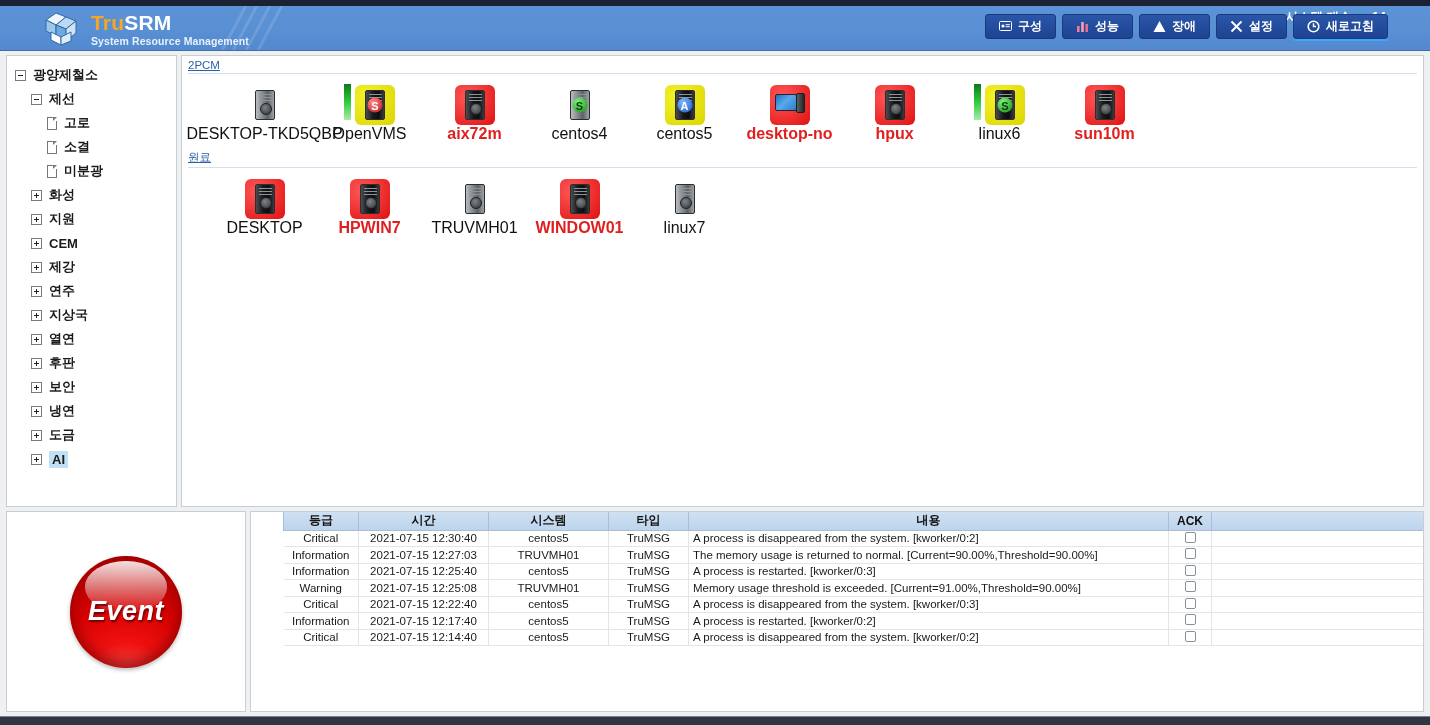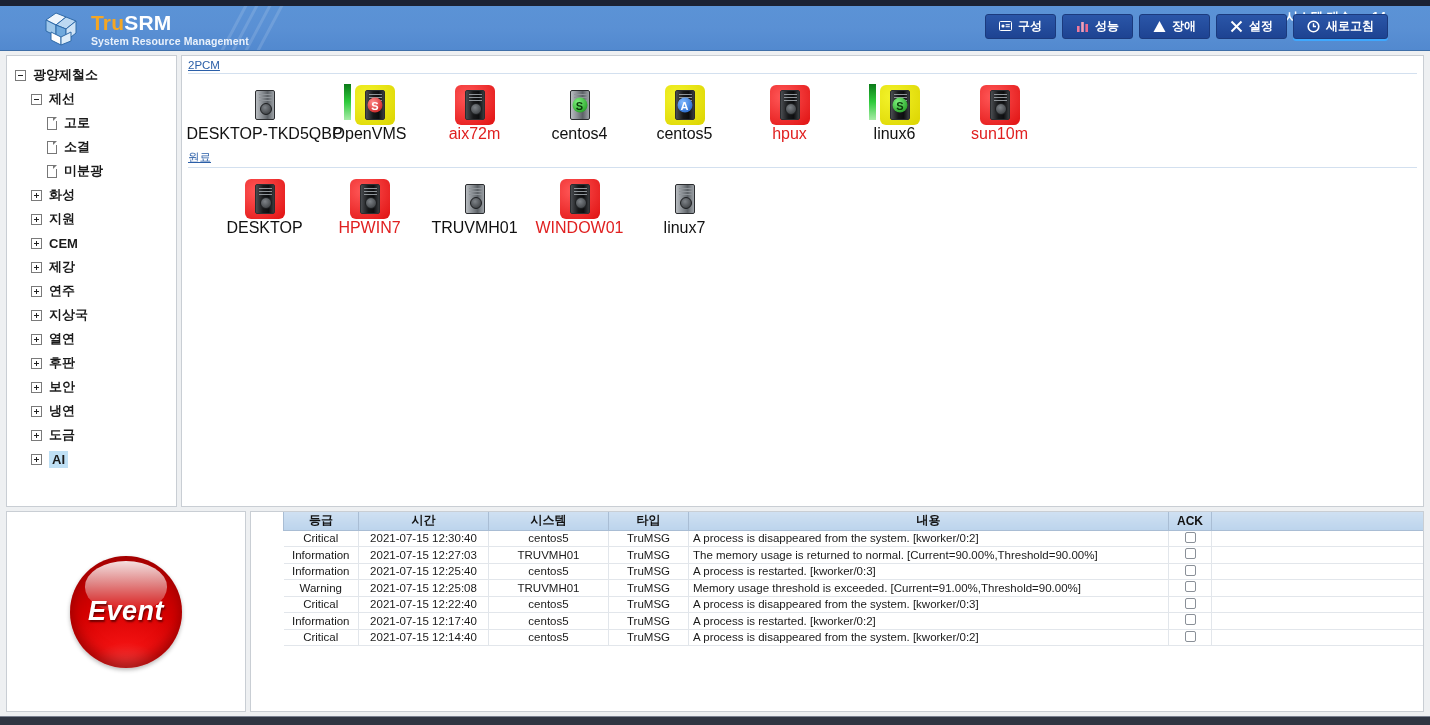--- a/index.html
+++ b/index.html
@@ -91,21 +91,21 @@
   .badge.green { background: radial-gradient(circle at 35% 30%, #7cf07c, #148f14); color:#0a3d0a; }
   .badge.blue  { background: radial-gradient(circle at 35% 30%, #7fb8ff, #1559c2); }
   .badge.red   { background: radial-gradient(circle at 35% 30%, #ff8a8a, #c20f0f); }
   .monitor { width: 30px; height: 22px; position: relative; }
   .monitor .screen { position:absolute; left:0; top:0; width:22px; height:17px; border:1px solid #223; border-radius:2px;
      background: linear-gradient(135deg,#1d6fc0,#59a8ea 45%, #2a7fcf); }
   .monitor .sidebox { position:absolute; right:0; top:-1px; width:9px; height:20px; border-radius:2px;
      background: linear-gradient(to right,#5c6166,#232528); border:1px solid #1b1d1f; }
   .iconlabel { font-size: 16px; margin-top: 0; white-space: nowrap; }
   .iconlabel.black { color: #111; }
-  .iconlabel.red { color: #e02020; }
+  .iconlabel.red { color: #e02020; font-weight: bold; }
 
   
   .bottom { display: flex; height: 205px; padding: 4px 6px 0 6px; gap: 4px; }
   .eventpanel { width: 240px; background: #fff; border: 1px solid #c9ced4; display:flex; align-items:center; justify-content:center; }
   .eventball { width: 112px; height: 112px; border-radius: 50%; position: relative; cursor: pointer;
      background: radial-gradient(circle at 50% 118%, #ff6d6d 0%, #f01010 32%, #d40000 60%, #a00000 100%);
      box-shadow: inset 0 -6px 14px rgba(120,0,0,.7), 0 2px 4px rgba(0,0,0,.28);
      display:flex; align-items:center; justify-content:center; }
   .eventball::before { content:""; position:absolute; left:13%; top:5%; width:74%; height:46%; border-radius:50%;
      background: linear-gradient(to bottom, rgba(255,255,255,.88), rgba(255,255,255,.06)); }
@@ -336,20 +336,31 @@
         <div class="iconcell">
           <div class="iconholder">
             <div class="iconbox bg-yellow">
               <div class="tower dark">
                 <div class="slots"></div>
               </div>
               <div class="badge blue">A</div>
             </div>
           </div>
           <div class="iconlabel black">centos5</div>
+        </div>
+        <div class="iconcell">
+          <div class="iconholder">
+            <div class="iconbox bg-red">
+              <div class="monitor">
+                <div class="screen"></div>
+                <div class="sidebox"></div>
+              </div>
+            </div>
+          </div>
+          <div class="iconlabel red">desktop-no</div>
         </div>
         <div class="iconcell">
           <div class="iconholder">
             <div class="iconbox bg-red">
               <div class="tower dark">
                 <div class="slots"></div>
                 <div class="disc"></div>
               </div>
             </div>
           </div>

